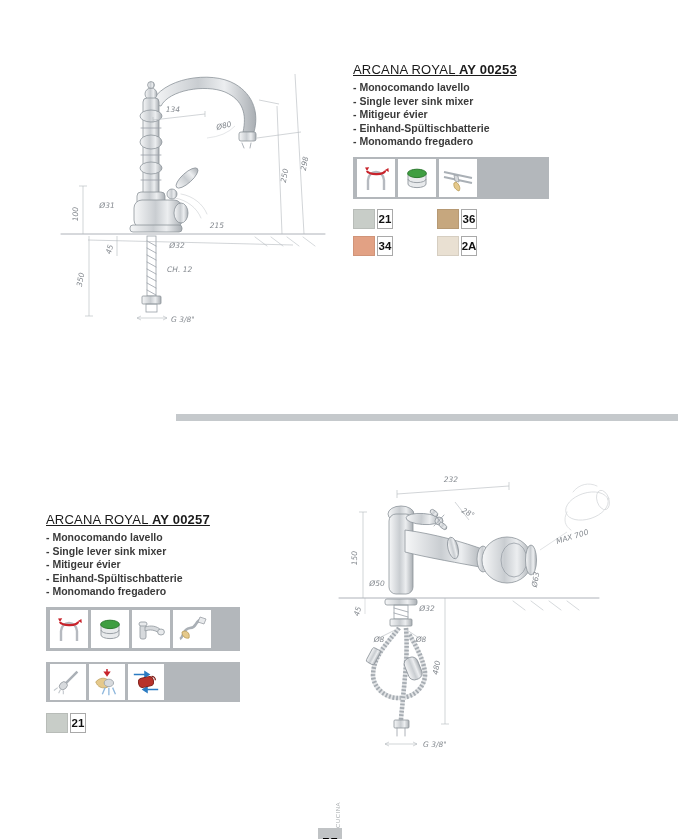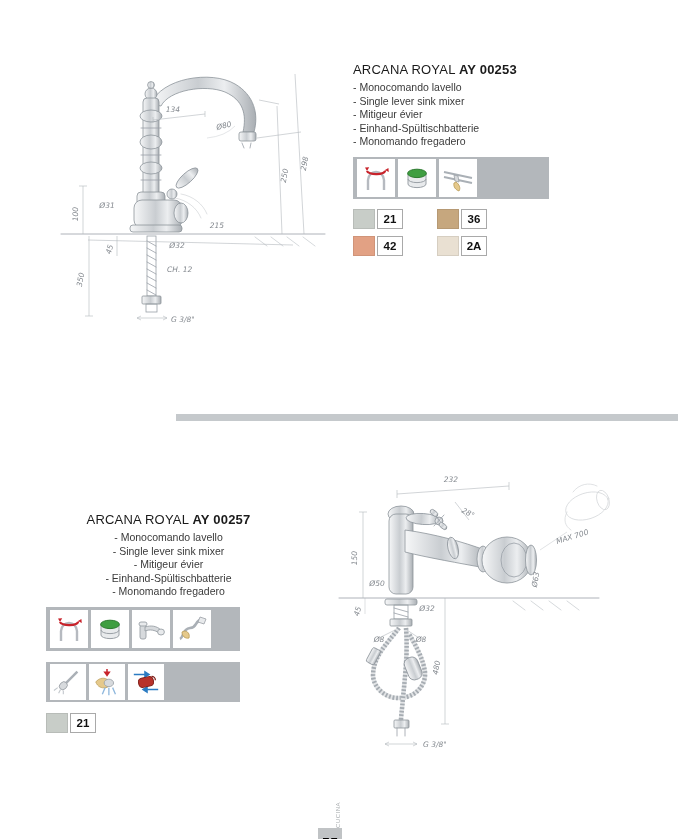--- a/index.html
+++ b/index.html
@@ -1,36 +1,36 @@
 <!DOCTYPE html>
 <html><head>
 <meta charset="utf-8">
 <style>
   html,body{margin:0;padding:0;background:#fff;}
   .page{position:relative;width:678px;height:839px;background:#ffffff;overflow:hidden;
         font-family:"Liberation Sans",sans-serif;}
 
   
   .info{position:absolute;}
-  .title{font-size:13px;color:#1b1b1b;font-weight:400;letter-spacing:.2px;white-space:nowrap;}
+  .title{font-size:13px;color:#1b1b1b;font-weight:400;letter-spacing:.2px;white-space:nowrap;text-decoration:underline;}
   .title b{font-weight:700;}
-  .features{margin:4px 0 0 0;padding:0;list-style:none;}
+  .features{margin:4px 0 0 0;padding:0;list-style:none;font-weight:bold;}
   .features li{font-size:10.5px;color:#3a3a3a;line-height:13.5px;white-space:nowrap;}
 
   
   .strip{background:#b3b7bb;display:flex;align-items:center;gap:3px;padding:2px 2px 2px 4px;box-sizing:border-box;}
   .tile{background:#fff;flex:0 0 auto;display:flex;align-items:center;justify-content:center;}
   .tile svg{display:block;}
 
   
   .finishes{display:grid;grid-template-columns:repeat(2,84px);row-gap:7px;}
   .finishes.single{grid-template-columns:84px;}
   .swatch{display:flex;height:20px;align-items:stretch;}
   .chip{width:22px;border:1px solid rgba(0,0,0,.08);box-sizing:border-box;}
-  .num{width:26px;margin-left:2px;background:#fff;border:1px solid #a9a9a9;box-sizing:border-box;
+  .num{width:16px;margin-left:2px;background:#fff;border:1px solid #a9a9a9;box-sizing:border-box;
        display:flex;align-items:center;justify-content:center;font-size:11.5px;font-weight:700;color:#111;}
 
   
   .divider{position:absolute;background:#c5c9cc;}
   .footer{position:absolute;display:flex;align-items:flex-end;}
   .section-label{writing-mode:vertical-rl;transform:rotate(180deg);font-size:6px;color:#a8acaf;
                  letter-spacing:.5px;line-height:6px;margin-right:1px;}
   .page-box{width:24px;height:28px;background:#c0c3c5;display:flex;align-items:center;justify-content:center;
             font-size:15px;color:#000;}
 
@@ -148,32 +148,32 @@
       <div class="swatch">
         <div class="chip" style="background: rgb(200, 205, 200);"></div>
         <div class="num">21</div>
       </div>
       <div class="swatch">
         <div class="chip" style="background: rgb(198, 167, 126);"></div>
         <div class="num">36</div>
       </div>
       <div class="swatch">
         <div class="chip" style="background: rgb(226, 161, 132);"></div>
-        <div class="num">42</div>
+        <div class="num">34</div>
       </div>
       <div class="swatch">
         <div class="chip" style="background: rgb(233, 224, 210);"></div>
         <div class="num">2A</div>
       </div>
     </div>
   </div>
 
   <div class="divider" style="left:176px;top:414px;width:502px;height:7px;"></div>
 
-  <div class="info" style="left:46px;top:512px;width:245px;text-align:center;">
+  <div class="info" style="left:46px;top:512px;width:245px;">
     <div class="title">
       <span>ARCANA ROYAL</span>
       <b>AY 00257</b>
     </div>
     <ul class="features">
       <li>- Monocomando lavello</li>
       <li>- Single lever sink mixer</li>
       <li>- Mitigeur évier</li>
       <li>- Einhand-Spültischbatterie</li>
       <li>- Monomando fregadero</li>

